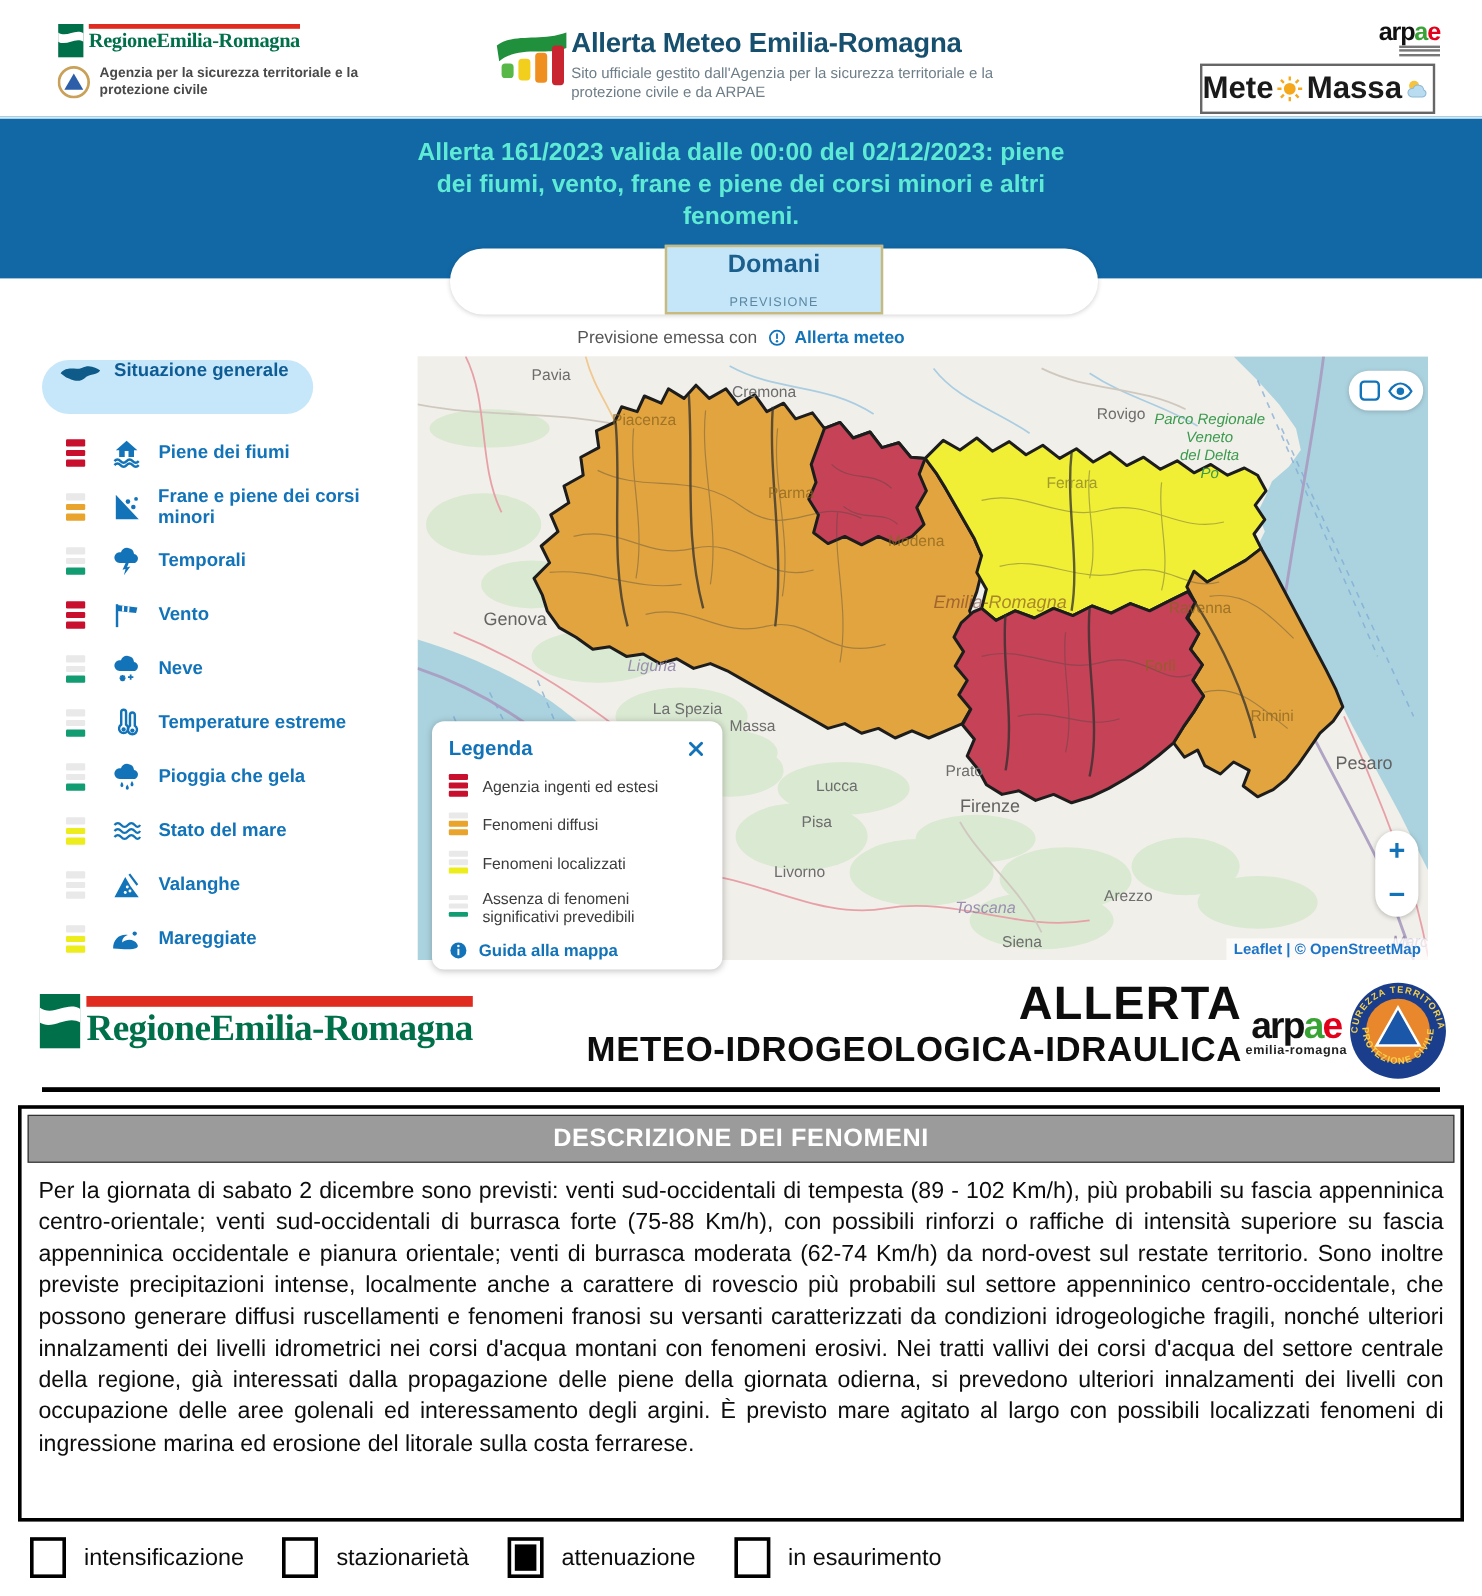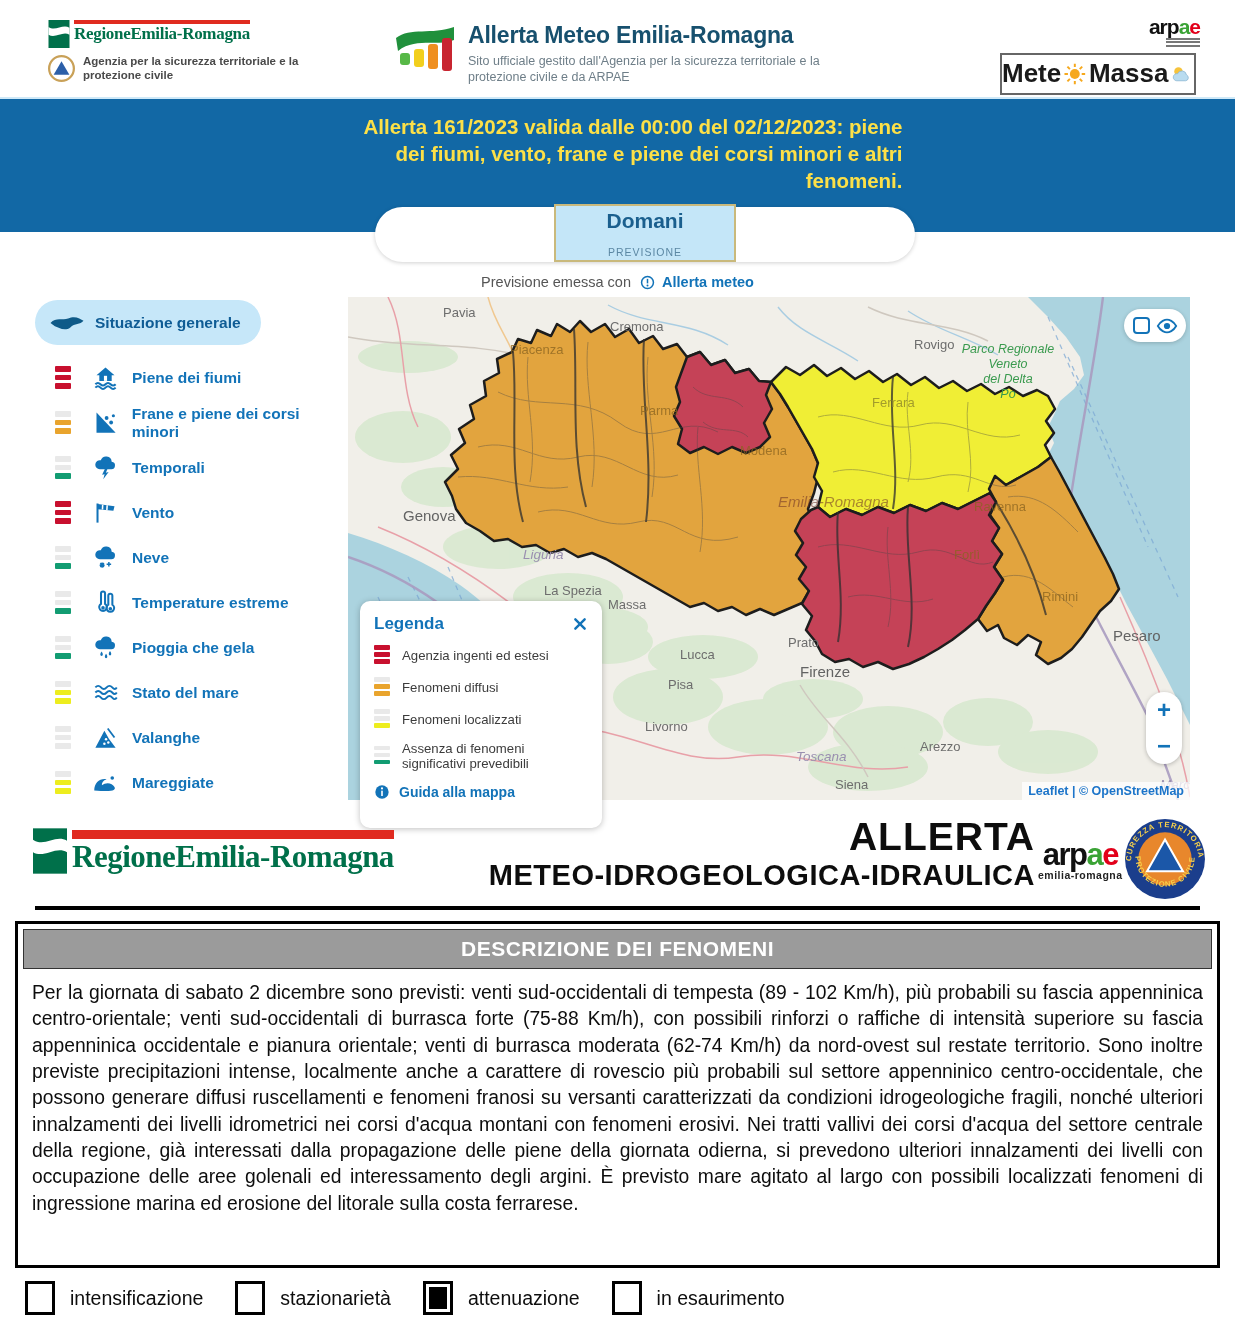--- a/index.html
+++ b/index.html
@@ -12,53 +12,53 @@
   .hdr-left { position:absolute; left:48px; top:20px; }
   .rer-logo { display:flex; align-items:flex-start; gap:4px; }
   .rer-logo svg { width:22px; height:28px; }
   .rer-right { display:flex; flex-direction:column; }
   .rer-bar { height:4px; background:#e02b20; width:100%; }
   .rer-text { font-family:"Liberation Serif", serif; font-weight:bold; color:#00704a; font-size:17px; letter-spacing:-0.3px;text-align:right; }
   .agency { display:flex; align-items:center; gap:8px; margin-top:6px; }
   .agency svg { width:27px; height:27px; }
   .agency-text { font-size:11.5px; font-weight:bold; color:#4a4a4a; width:220px; line-height:1.25; }
 
-  .hdr-center { position:absolute; left:392px; top:22px; display:flex; gap:10px; }
+  .hdr-center { position:absolute; left:410px; top:22px; display:flex; }
   .brand-icon { width:66px; height:58px; }
   .brand-title { font-size:23px; font-weight:bold; color:#17506e; letter-spacing:-0.2px; }
   .brand-sub { margin-top:4px; font-size:12.5px; color:#6e7e88; width:370px; line-height:1.3; }
 
   .hdr-right { position:absolute; right:35px; top:18px; width:200px; }
   .arpae-sm { text-align:right; font-weight:bold; font-size:21px; letter-spacing:-1px; line-height:0.9; }
   .a-black { color:#111; } .a-green { color:#3aa335; } .a-red { color:#e2001a; }
   .arpae-lines { width:34px; margin-left:auto; margin-top:1px; }
   .arpae-lines i { display:block; height:2px; background:#777; margin-bottom:1.5px; }
   .meteo-reggio { margin-top:6px; width:196px; height:42px; border:2px solid #666; background:#fff;
     display:flex; align-items:center; justify-content:center; gap:2px;
     font-size:26px; font-weight:bold; color:#1a1a1a; }
   .meteo-reggio svg { width:24px; height:24px; }
 
   
   .banner { position:absolute; top:97px; left:0; width:1235px; height:135px; background:#1268a5; border-top:2px solid #cfe9f8; }
-  .banner-text { margin:14px auto 0; width:570px; text-align:right; color:#fde047; font-size:20.5px; font-weight:bold; line-height:1.32; }
+  .banner-text { margin:14px auto 0; width:570px; text-align:center; color:#5eead4; font-size:20.5px; font-weight:bold; line-height:1.32; }
 
   
   .pillbar { position:absolute; top:207px; left:375px; width:540px; height:55px; background:#fff; border-radius:28px; box-shadow:0 1px 4px rgba(0,0,0,.18); }
   .tab { position:absolute; left:50%; top:-3px; transform:translateX(-50%); width:182px; height:58px;
     background:#c4e6f8; border:2px solid #c9b97c; display:flex; flex-direction:column; align-items:center; justify-content:center; cursor:pointer;gap:12px; }
   .tab-day { font-size:21px; font-weight:bold; color:#1a5f8e; }
   .tab-sub { font-size:10.5px; color:#5b87a3; letter-spacing:1px; margin-top:1px; }
 
   .emission { position:absolute; top:274px; left:0; width:1235px; text-align:center; font-size:14.5px; color:#555; }
   .emission svg { width:15px; height:15px; vertical-align:-3px; margin:0 3px 0 5px; }
   .emission b { color:#1273b8;margin-top:48px; }
 
   
   .sidebar { position:absolute; top:300px; left:35px; width:312px; }
-  .side-pill { display:inline-flex; align-items:center; gap:10px; height:45px; padding:0 20px 0 14px;
+  .side-pill { display:inline-flex; align-items:flex-start; gap:10px; height:45px; padding:0 20px 0 14px;
     background:#c6e7f9; border-radius:23px; cursor:pointer; }
   .side-pill svg { width:36px; height:22px; }
   .side-pill .label { font-size:15.5px; font-weight:bold; color:#0f5c95; }
   .side-item { display:flex; align-items:center; height:45px; cursor:pointer; }
   .side-item .bars { width:16px; margin-left:20px; }
   .bars .bar { height:5.5px; border-radius:1px; margin-bottom:3px; }
   .bars .bar:last-child { margin-bottom:0; }
   .side-item .icon { width:27px; height:27px; margin-left:21px; }
   .side-item .icon svg { width:27px; height:27px; }
   .side-item .label { margin-left:13px; font-size:15.5px; font-weight:bold; color:#1273b8; }
@@ -69,21 +69,21 @@
   .map svg.base { position:absolute; inset:0; }
   text.city { font-size:13px; fill:#6d6d6d; }
   text.city-lg { font-size:15px; fill:#636363; }
   text.it { font-size:13.5px; fill:#9a8fb0; font-style:italic; }
   text.in { font-size:13px; fill:#8a6420; opacity:.75; }
   text.in-y { font-size:13px; fill:#9a942a; opacity:.9; }
   text.reg { font-size:15px; fill:#6e3226; opacity:.55; font-style:italic; }
   text.park { font-size:12.5px; fill:#3a9a4e; font-style:italic; text-anchor:middle; }
 
   .legend { position:absolute; left:12px; top:304px; width:242px; background:#fff; border-radius:10px;
-    box-shadow:0 1px 6px rgba(0,0,0,.25); padding:13px 14px 28px; }
+    box-shadow:0 1px 6px rgba(0,0,0,.25); padding:13px 14px 8px; }
   .legend-head { display:flex; justify-content:space-between; align-items:center; }
   .legend-title { font-size:17px; font-weight:bold; color:#1273b8; }
   .legend-close { width:16px; height:16px; cursor:pointer; }
   .legend-item { display:flex; align-items:center; gap:12px; margin-top:11px; }
   .legend-item .bars { width:16px; flex:0 0 16px; }
   .legend-item .bars .bar { height:4.8px; margin-bottom:2.2px; }
   .legend-item .label { font-size:13.2px; color:#3c3c3c; line-height:1.15; }
   .legend-guide { display:flex; align-items:center; gap:9px; margin-top:13px; cursor:pointer; }
   .legend-guide svg { width:16px; height:16px; }
   .legend-guide .label { font-size:14px; font-weight:bold; color:#1273b8; }

